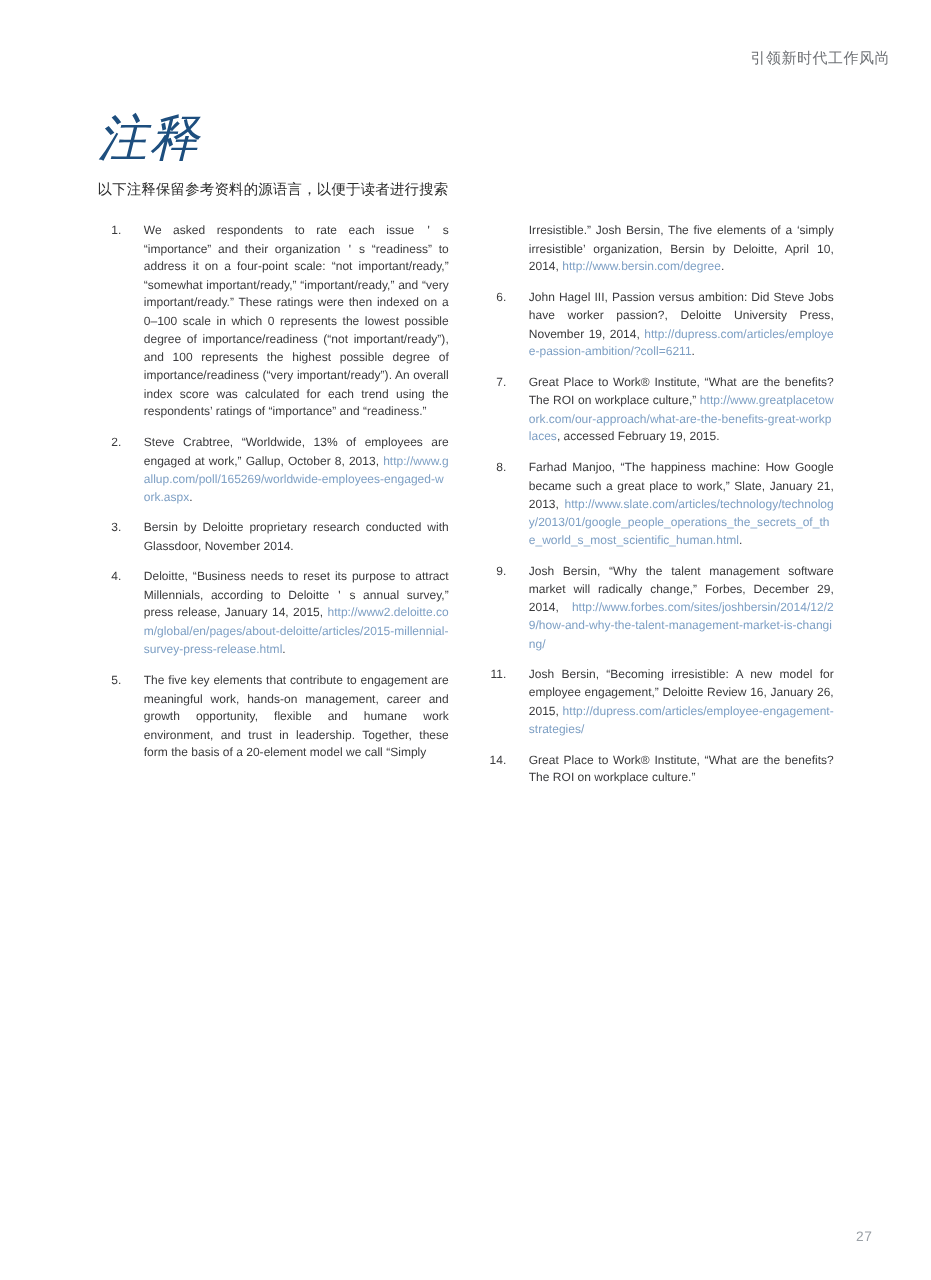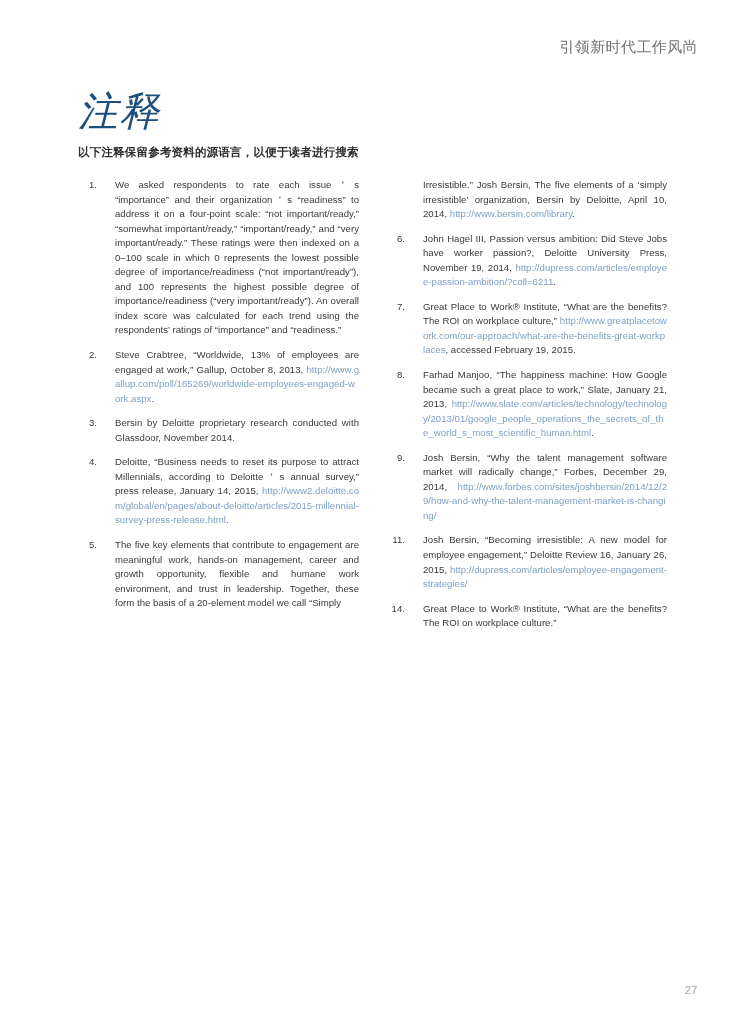--- a/index.html
+++ b/index.html
@@ -17,22 +17,22 @@
     height: 1024px;
     background: #ffffff;
     overflow: hidden;
     box-sizing: border-box;
   }
 
   
   .running-header {
     position: absolute;
     top: 38px;
-    right: 47px;
-    font-size: 15px;
+    right: 33px;
+    font-size: 12px;
     letter-spacing: 0.4px;
     color: #6f7276;
     white-space: nowrap;
   }
 
   
   .title-block {
     position: absolute;
     left: 78px;
     top: 88px;
@@ -44,21 +44,21 @@
     font-weight: 400;
     color: #1d4e7e;
     letter-spacing: 1px;
     margin: 0;
     font-style: italic;
   }
   .page-subtitle {
     margin: 10px 0 0 0;
     font-size: 11.5px;
     line-height: 17px;
-    font-weight: 700;
+    font-weight: 400;
     color: #2b2b2b;
     letter-spacing: 0.2px;
   }
 
   
   .notes-area {
     position: absolute;
     left: 78px;
     top: 178px;
     width: 589px;
@@ -148,21 +148,21 @@
           <span class="note-num">4.</span>
           <span class="note-body">Deloitte, “Business needs to reset its purpose to attract Millennials, according to Deloitte＇s annual survey,” press release, January 14, 2015, <a class="lnk" href="#">http://www2.deloitte.com/global/en/pages/about-deloitte/articles/2015-millennial-survey-press-release.html</a>.</span>
         </div>
         <div class="note">
           <span class="note-num">5.</span>
           <span class="note-body">The five key elements that contribute to engagement are meaningful work, hands-on management, career and growth opportunity, flexible and humane work environment, and trust in leadership. Together, these form the basis of a 20-element model we call “Simply</span>
         </div>
       </div>
     <div class="col">
         <div class="note continuation">
-          <span class="note-body">Irresistible.” Josh Bersin, The five elements of a ‘simply irresistible’ organization, Bersin by Deloitte, April 10, 2014, <a class="lnk" href="#">http://www.bersin.com/library</a>.</span>
+          <span class="note-body">Irresistible.” Josh Bersin, The five elements of a ‘simply irresistible’ organization, Bersin by Deloitte, April 10, 2014, <a class="lnk" href="#">http://www.bersin.com/degree</a>.</span>
         </div>
         <div class="note">
           <span class="note-num">6.</span>
           <span class="note-body">John Hagel III, Passion versus ambition: Did Steve Jobs have worker passion?, Deloitte University Press, November 19, 2014, <a class="lnk" href="#">http://dupress.com/articles/employee-passion-ambition/?coll=6211</a>.</span>
         </div>
         <div class="note">
           <span class="note-num">7.</span>
           <span class="note-body">Great Place to Work® Institute, “What are the benefits? The ROI on workplace culture,” <a class="lnk" href="#">http://www.greatplacetowork.com/our-approach/what-are-the-benefits-great-workplaces</a>, accessed February 19, 2015.</span>
         </div>
         <div class="note">

